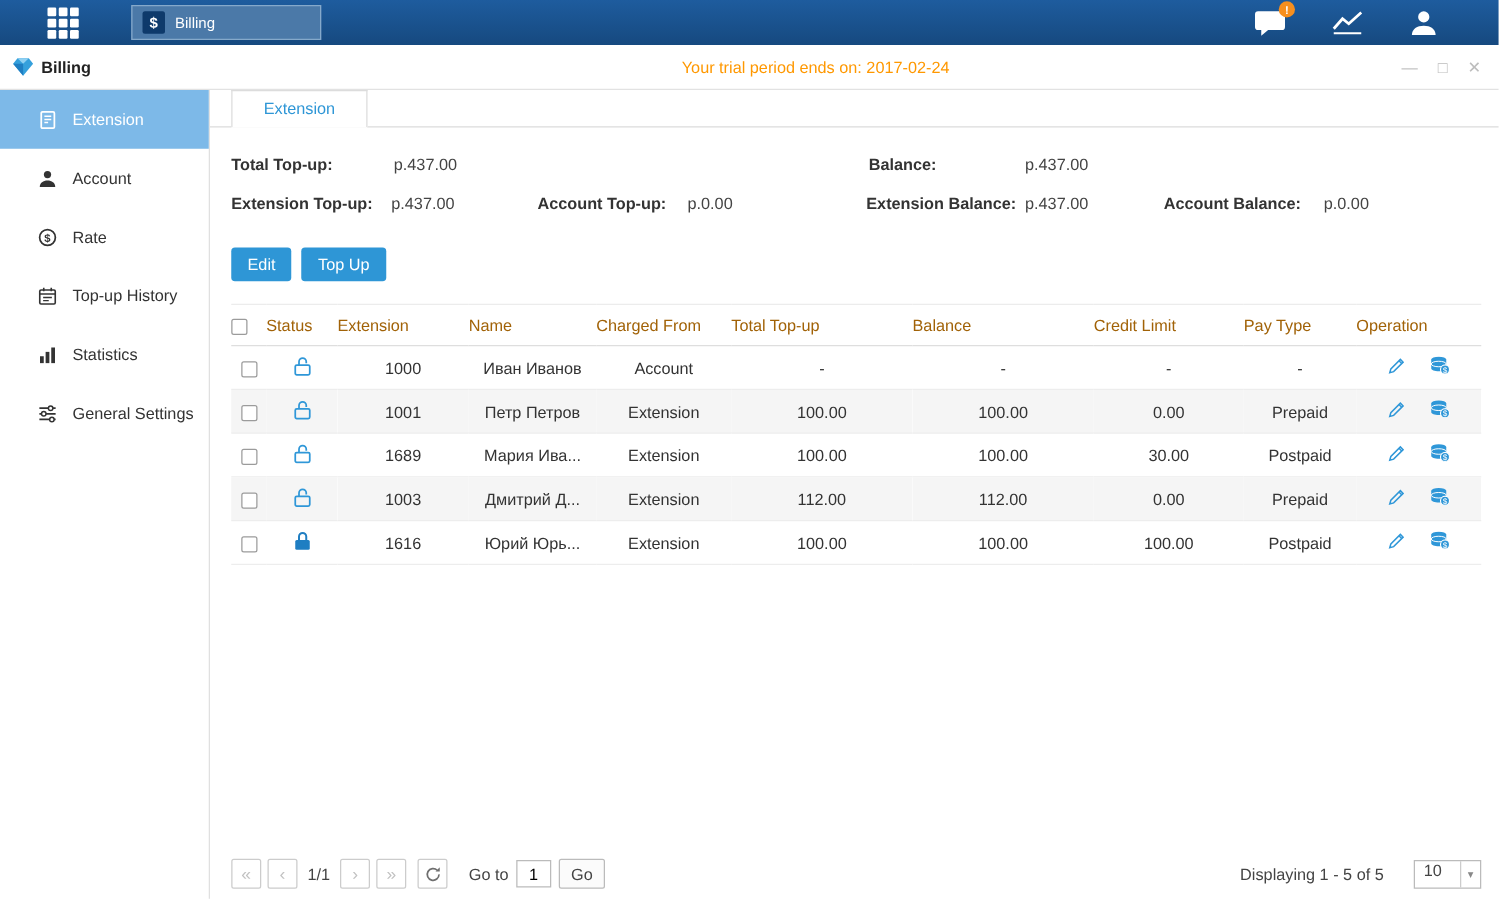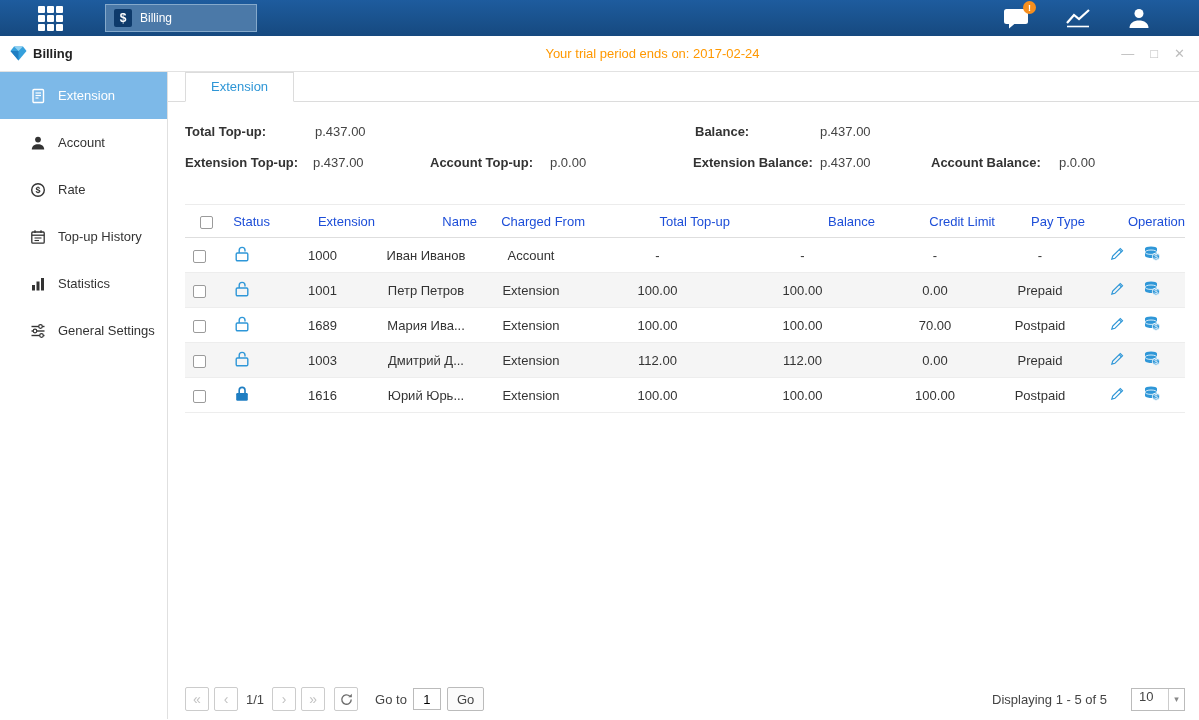--- a/index.html
+++ b/index.html
@@ -41,21 +41,21 @@
   .srow{position:relative;height:31px;font-size:13px}
   .srow .l{position:absolute;font-weight:bold;color:#333}
   .srow .v{position:absolute;color:#444}
 
   
   .actions{margin-top:12px;display:flex;gap:8px}
   .btn{height:27px;padding:0 13px;background:#2e96d6;color:#fff;font-size:13px;border:none;border-radius:3px;cursor:pointer;font-family:inherit}
 
   
   .grid{width:100%;border-collapse:collapse;margin-top:18px;table-layout:fixed}
-  .grid th{height:33px;font-size:13px;font-weight:normal;color:#1d4ed8;border-top:1px solid #ececec;border-bottom:1px solid #dedede;text-align:right}
+  .grid th{height:33px;font-size:13px;font-weight:normal;color:#a16207;border-top:1px solid #ececec;border-bottom:1px solid #dedede;text-align:left}
   .grid td{height:35px;font-size:13px;color:#333;text-align:center;border-bottom:1px solid #ededed;overflow:hidden;white-space:nowrap;text-overflow:ellipsis}
   .grid tr.alt{background:#f5f5f5}
   .cb{display:inline-block;width:13px;height:13px;border:1px solid #9b9b9b;border-radius:2px;background:#fff;vertical-align:middle;cursor:pointer}
   .ops span{display:inline-block;margin:0 8px;cursor:pointer;vertical-align:middle}
   .sticon{display:inline-block;vertical-align:middle}
 
   
   .pager{position:absolute;left:17px;right:14px;bottom:8px;display:flex;align-items:center;font-size:13px;color:#555}
   .pbtn{width:24px;height:24px;border:1px solid #ccc;border-radius:2px;background:#fff;display:flex;align-items:center;justify-content:center;color:#c2c2c2;font-size:14px;margin-right:5px;cursor:pointer}
   .pbtn.refresh{color:#777;margin-left:4px}
@@ -204,20 +204,24 @@
           <span class="v" style="left:128px">p.437.00</span>
           <span class="l" style="left:245px">Account Top-up:</span>
           <span class="v" style="left:365px">p.0.00</span>
           <span class="l" style="left:508px">Extension Balance:</span>
           <span class="v" style="left:635px">p.437.00</span>
           <span class="l" style="left:746px">Account Balance:</span>
           <span class="v" style="left:874px">p.0.00</span>
         </div>
       </div>
 
+      <div class="actions">
+        <button class="btn">Edit</button>
+        <button class="btn">Top Up</button>
+      </div>
 
       <table class="grid">
         <colgroup>
           <col style="width:28px">
             <col style="width:57px">
             <col style="width:105px">
             <col style="width:102px">
             <col style="width:108px">
           <col style="width:145px">
             <col style="width:145px">
@@ -300,21 +304,21 @@
             <td><span class="cb"></span></td>
             <td><span class="sticon"><svg width="14" height="16" viewBox="0 0 14 16">
                     <rect x="1.2" y="7" width="11.6" height="7.8" rx="1.2" fill="none" stroke="#2f97d8" stroke-width="1.4"></rect>
                     <path d="M4.2 7V4.3a2.9 2.9 0 0 1 5.8 0V5.6" fill="none" stroke="#2f97d8" stroke-width="1.4"></path>
                   </svg></span></td>
             <td>1689</td>
             <td>Мария Ива...</td>
             <td>Extension</td>
             <td>100.00</td>
             <td>100.00</td>
-            <td>70.00</td>
+            <td>30.00</td>
             <td>Postpaid</td>
             <td class="ops">
               <span><svg width="15" height="15" viewBox="0 0 15 15">
                     <path d="M1.8 13.2l.9-3.1 7.6-7.6 2.2 2.2-7.6 7.6-3.1.9z" fill="none" stroke="#2f97d8" stroke-width="1.2"></path>
                     <line x1="9.2" y1="3.6" x2="11.4" y2="5.8" stroke="#2f97d8" stroke-width="1.2"></line>
                   </svg></span>
               <span><svg width="16" height="15" viewBox="0 0 16 15">
                     <ellipse cx="7" cy="2.6" rx="6" ry="2.2" fill="#2f97d8"></ellipse>
                     <path d="M1 2.6v3.6c0 1.2 2.7 2.2 6 2.2s6-1 6-2.2V2.6" fill="#2f97d8"></path>
                     <path d="M1 6.2v3.6C1 11 3.7 12 7 12s6-1 6-2.2V6.2" fill="#2f97d8"></path>

